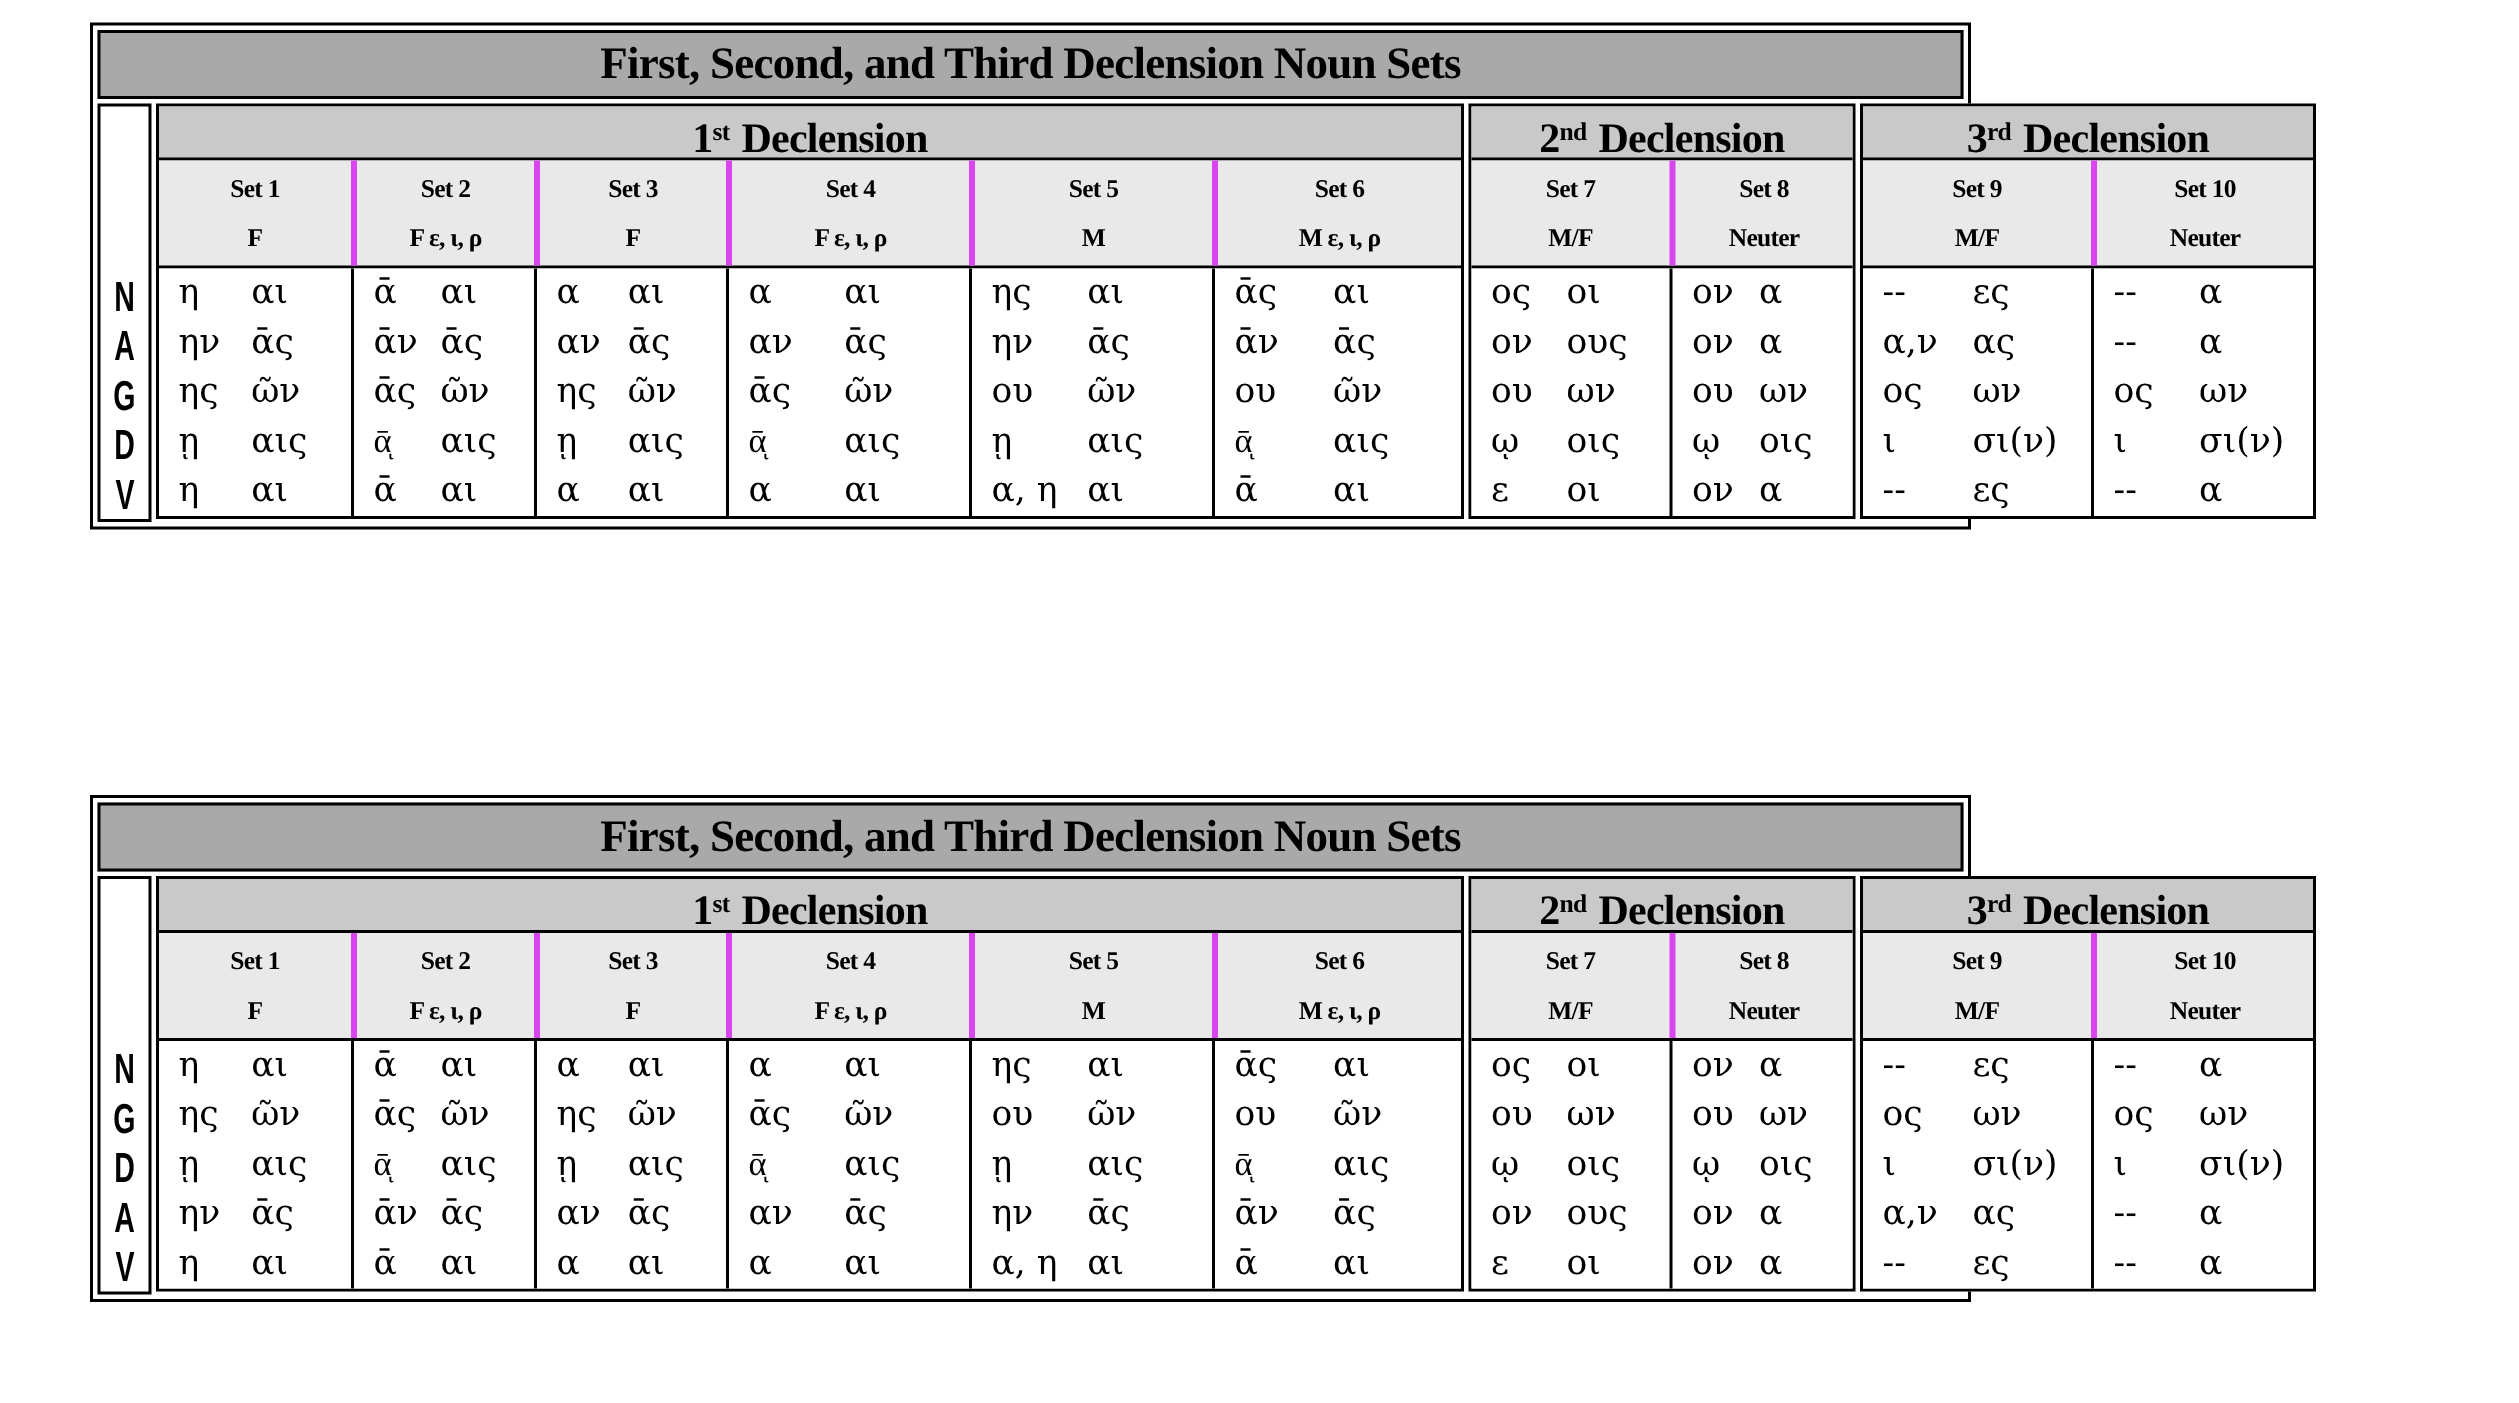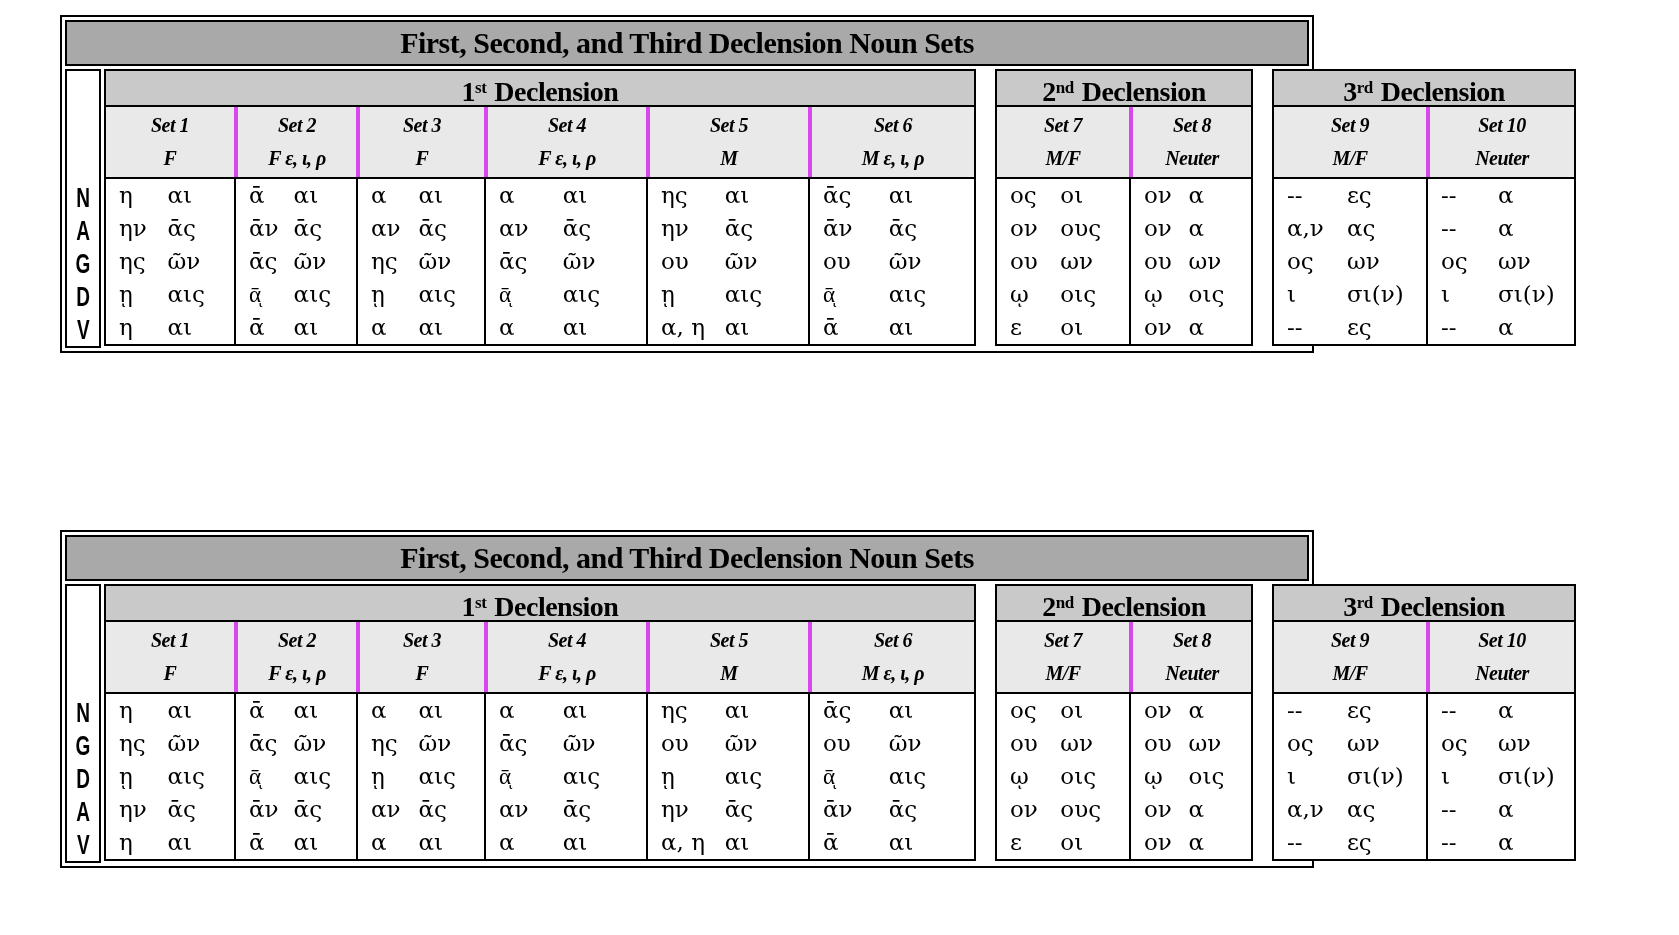--- a/index.html
+++ b/index.html
@@ -66,21 +66,21 @@
     font-weight: bold;
     font-size: 28px;
   }
   .case-letter span {
     display: inline-block;
     transform: scaleX(0.68);
   }
 
   .groups-row {
     display: flex;
-    gap: 19px;
+    gap: 3px;
     flex: 1 1 auto;
   }
   .group {
     border: 2px solid #000;
     box-sizing: border-box;
     background: #ffffff;
   }
   .group-header {
     background: #c9c9c9;
     border-bottom: 2px solid #000;
@@ -104,24 +104,23 @@
   }
   .set-hdr {
     box-sizing: border-box;
     text-align: center;
     padding-top: 2px;
     height: 70px;
   }
   .set-hdr + .set-hdr { border-left: 4px solid #d946ef; }
   .set-label, .set-subtype {
     font-weight: bold;
-    font-size: 20px;
+    font-size: 17px;
     line-height: 33px;
     letter-spacing: -0.5px;
-    font-style: italic;
   }
 
   .set-data-row {
     display: flex;
     background: #ffffff;
   }
   .set-data { box-sizing: border-box; }
   .set-data + .set-data { border-left: 2px solid #000; }
 
   .ending-line {

